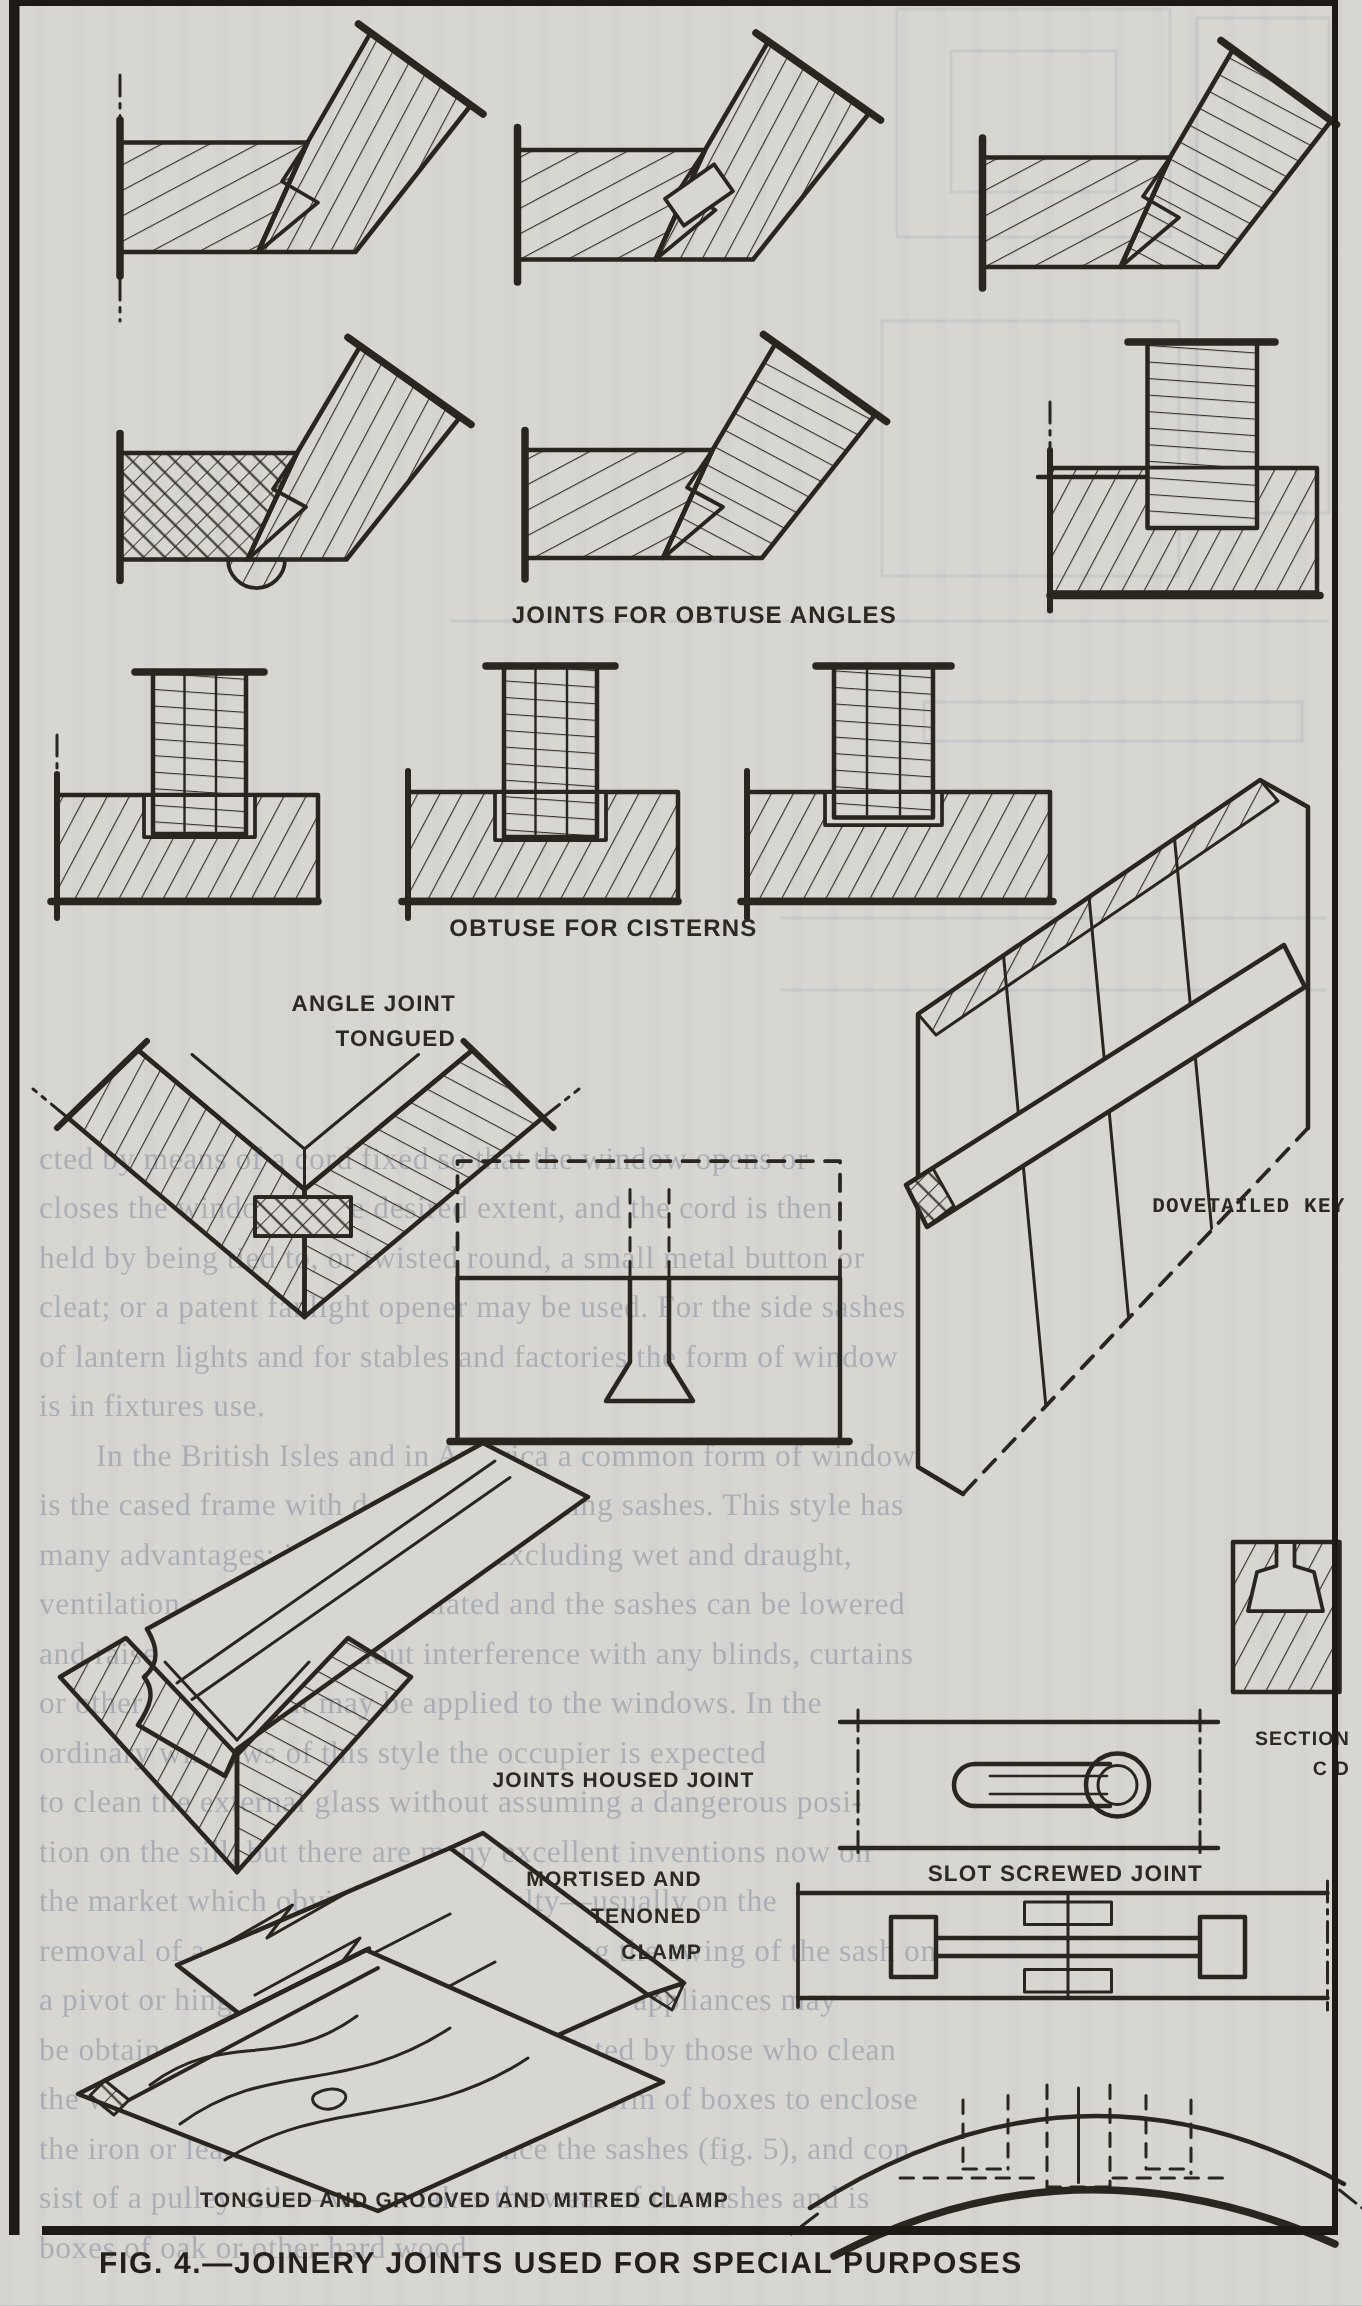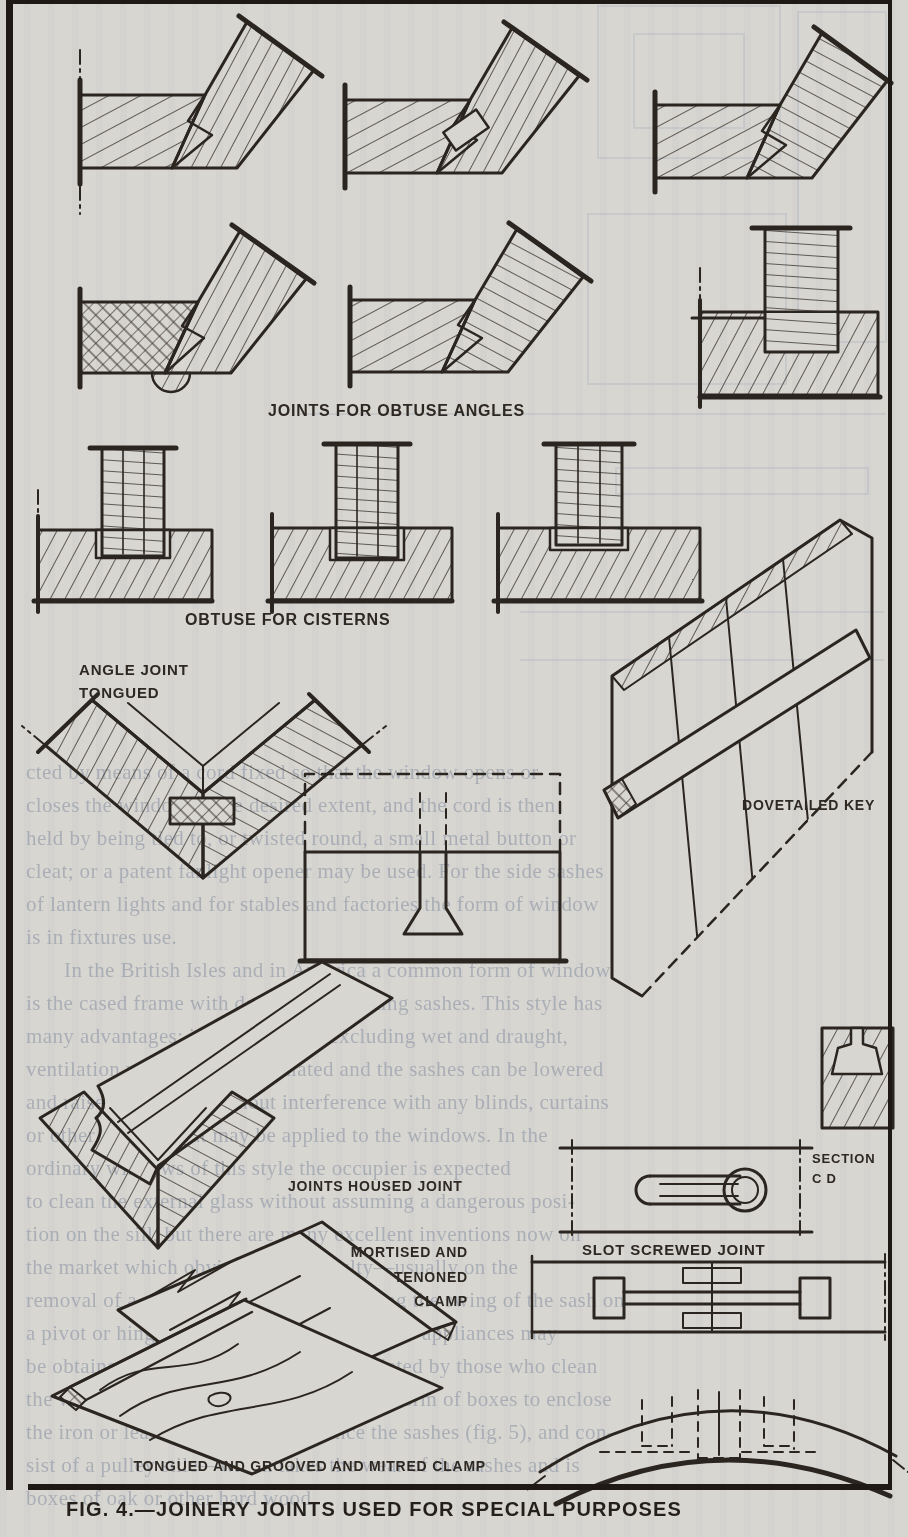--- a/index.html
+++ b/index.html
@@ -19,21 +19,21 @@
     position:absolute;left:28px;top:1484px;width:862px;height:6px;background:#1e1914;
   }
   svg.drawings{position:absolute;left:0;top:0;}
   .ghostline{
     position:absolute;font-family:"Liberation Serif", serif;font-size:21px;
     color:#8a93a4;opacity:.58;white-space:nowrap;letter-spacing:.4px;
     filter:blur(.5px);pointer-events:none;
   }
   .jlabel{
     position:absolute;font-weight:bold;color:#2e2822;letter-spacing:.8px;
-    white-space:pre-line;text-align:left;font-size:15px;line-height:1.55;
+    white-space:pre-line;text-align:right;font-size:15px;line-height:1.55;
   }
   .caption{
     position:absolute;left:0;top:1498px;width:748px;text-align:center;
     font-weight:bold;font-size:20px;letter-spacing:1.1px;color:#241f1a;
   }
 </style>
 </head>
 <body>
 
 <div class="page">
@@ -304,21 +304,21 @@
     </g>
   </svg>
 
   <div class="jlabel" style="left:268px;top:399px;width:330px;font-size:16px;">JOINTS FOR OBTUSE ANGLES</div>
 
   <div class="jlabel" style="left:185px;top:608px;width:320px;font-size:16px;">OBTUSE FOR CISTERNS</div>
 
   <div class="jlabel" style="left:79px;top:658px;width:225px;">ANGLE JOINT
 TONGUED</div>
 
-  <div class="jlabel" style="left:742px;top:795px;width:155px;font-size:14px;">DOVETAILED KEY</div>
+  <div class="jlabel" style="left:742px;top:795px;width:155px;font-size:14px;font-family:Liberation Mono, monospace;">DOVETAILED KEY</div>
 
 
   <div class="jlabel" style="left:288px;top:1176px;width:215px;font-size:14px;">JOINTS HOUSED JOINT</div>
 
   <div class="jlabel" style="left:328px;top:1240px;width:140px;text-align:right;line-height:1.75;font-size:14px;">MORTISED AND
 TENONED
 CLAMP</div>
 
   <div class="jlabel" style="left:812px;top:1132px;width:88px;font-size:13px;line-height:1.5;margin-top:17px;">SECTION
 C D</div>

